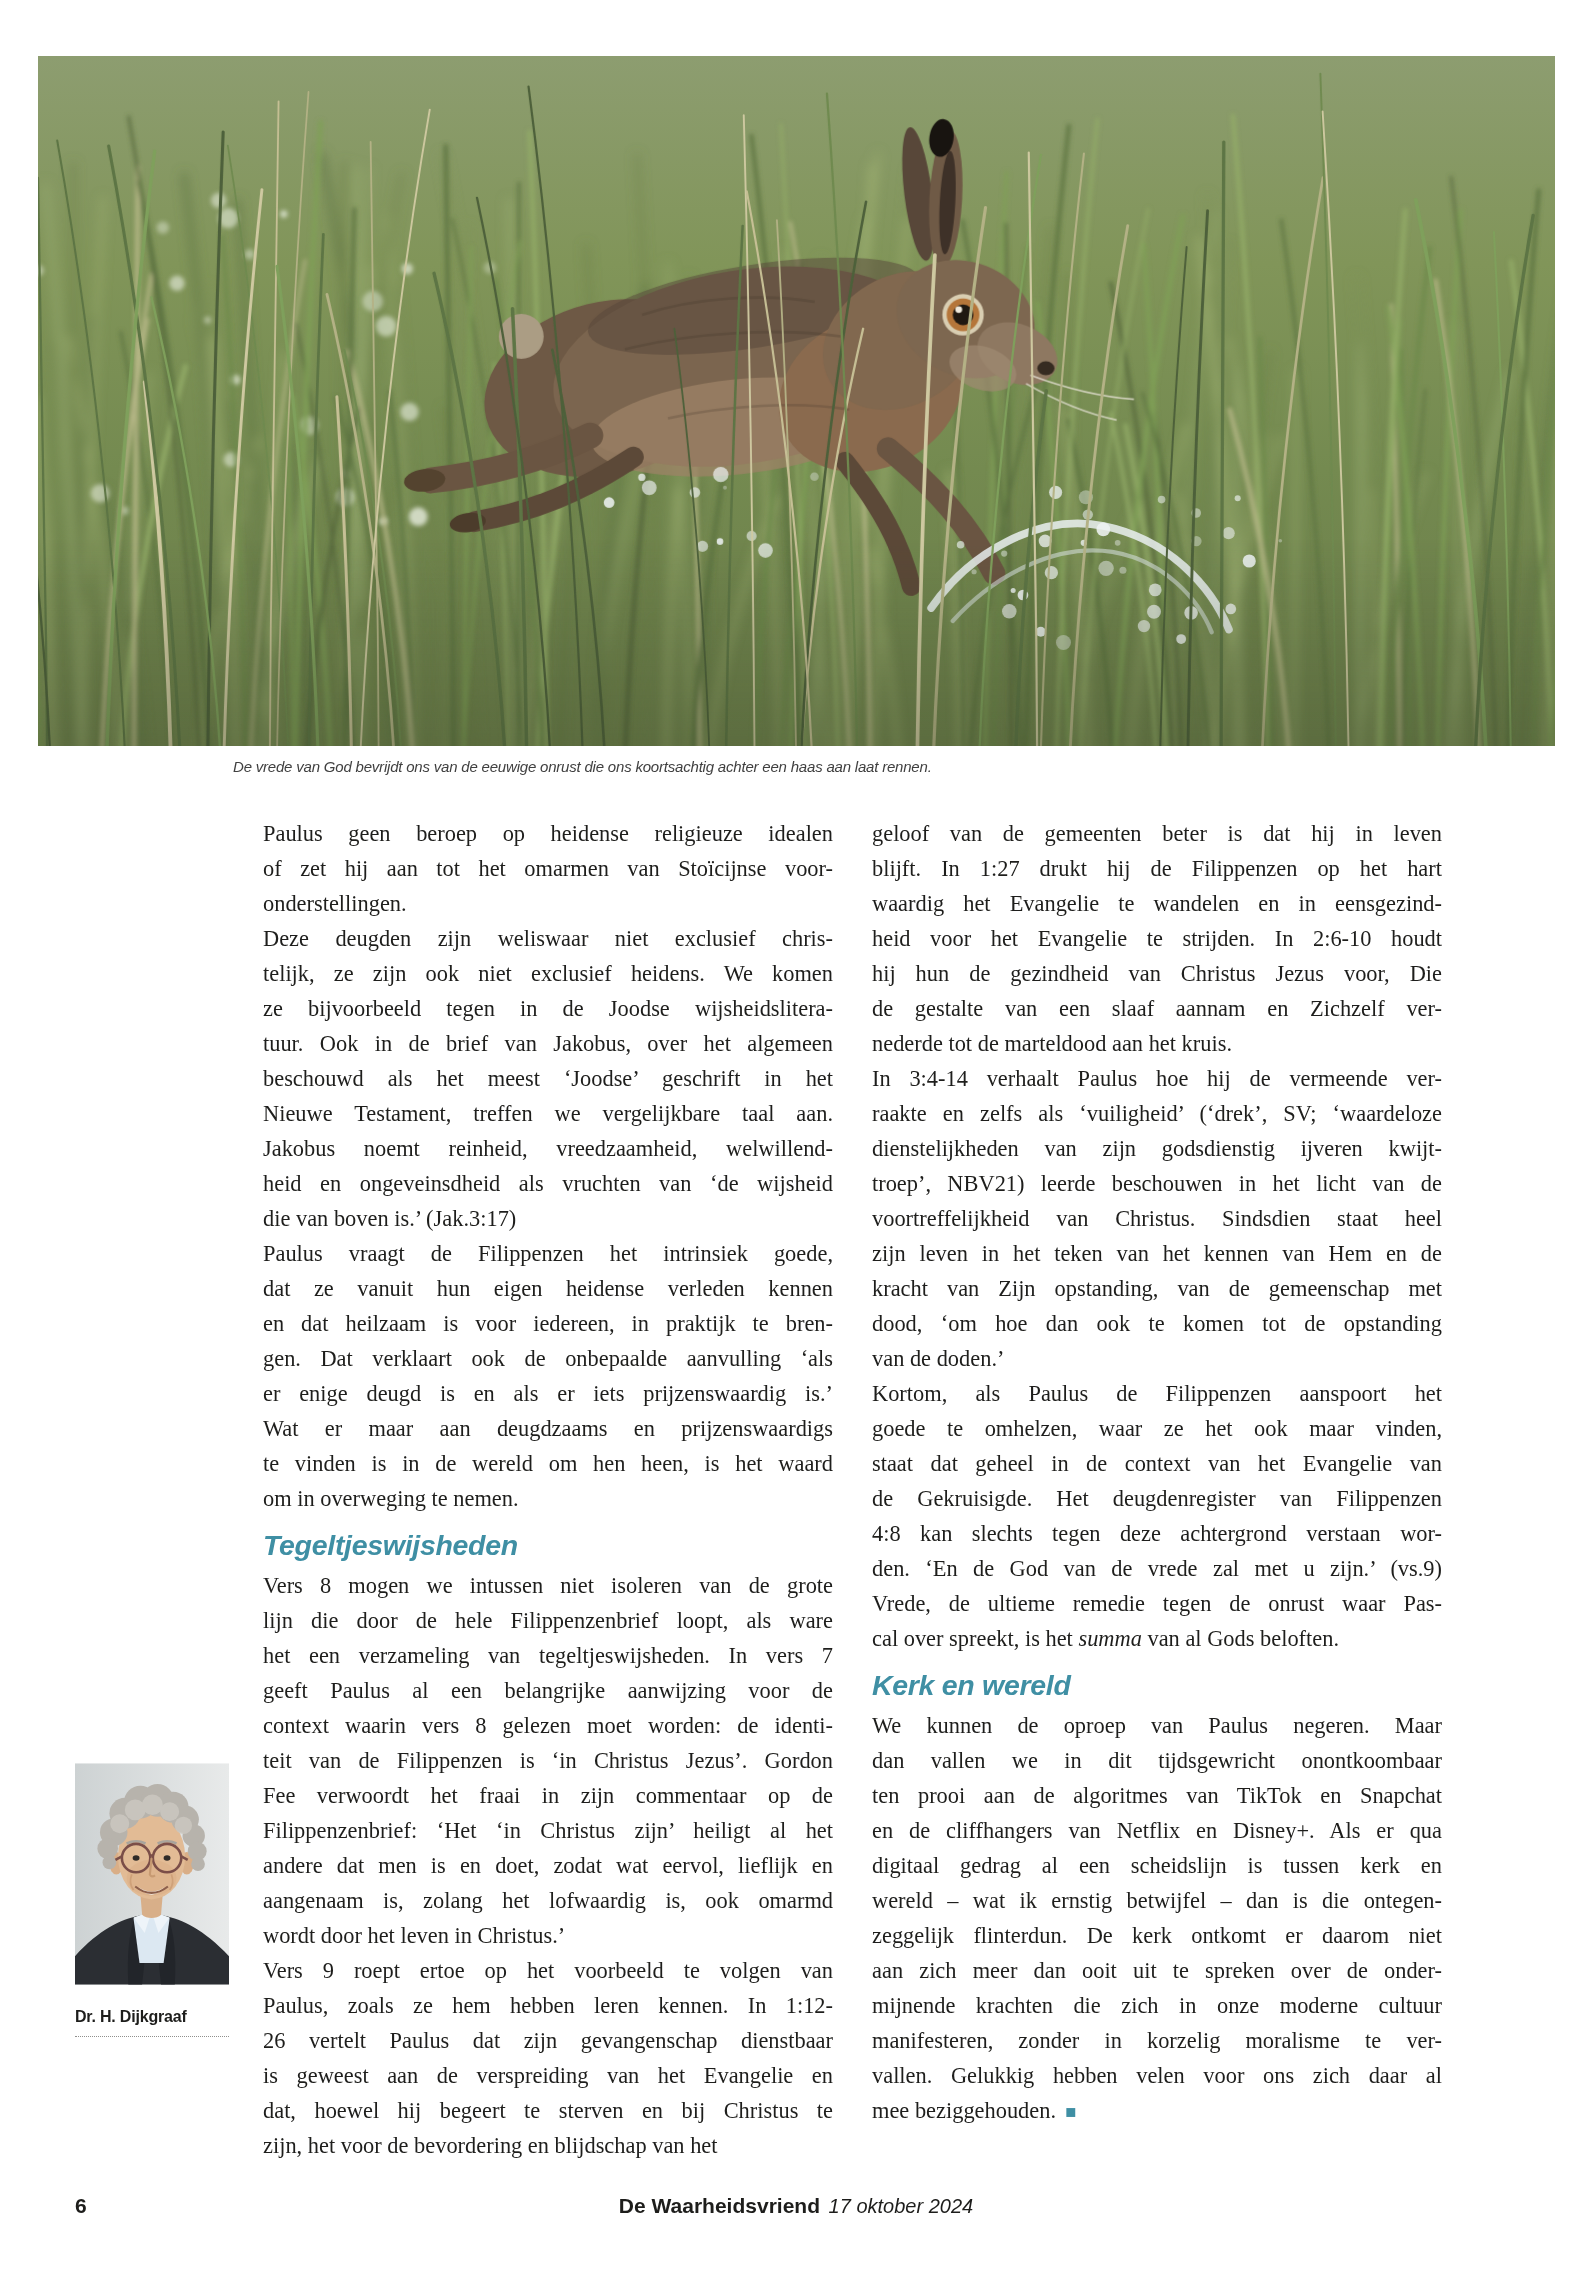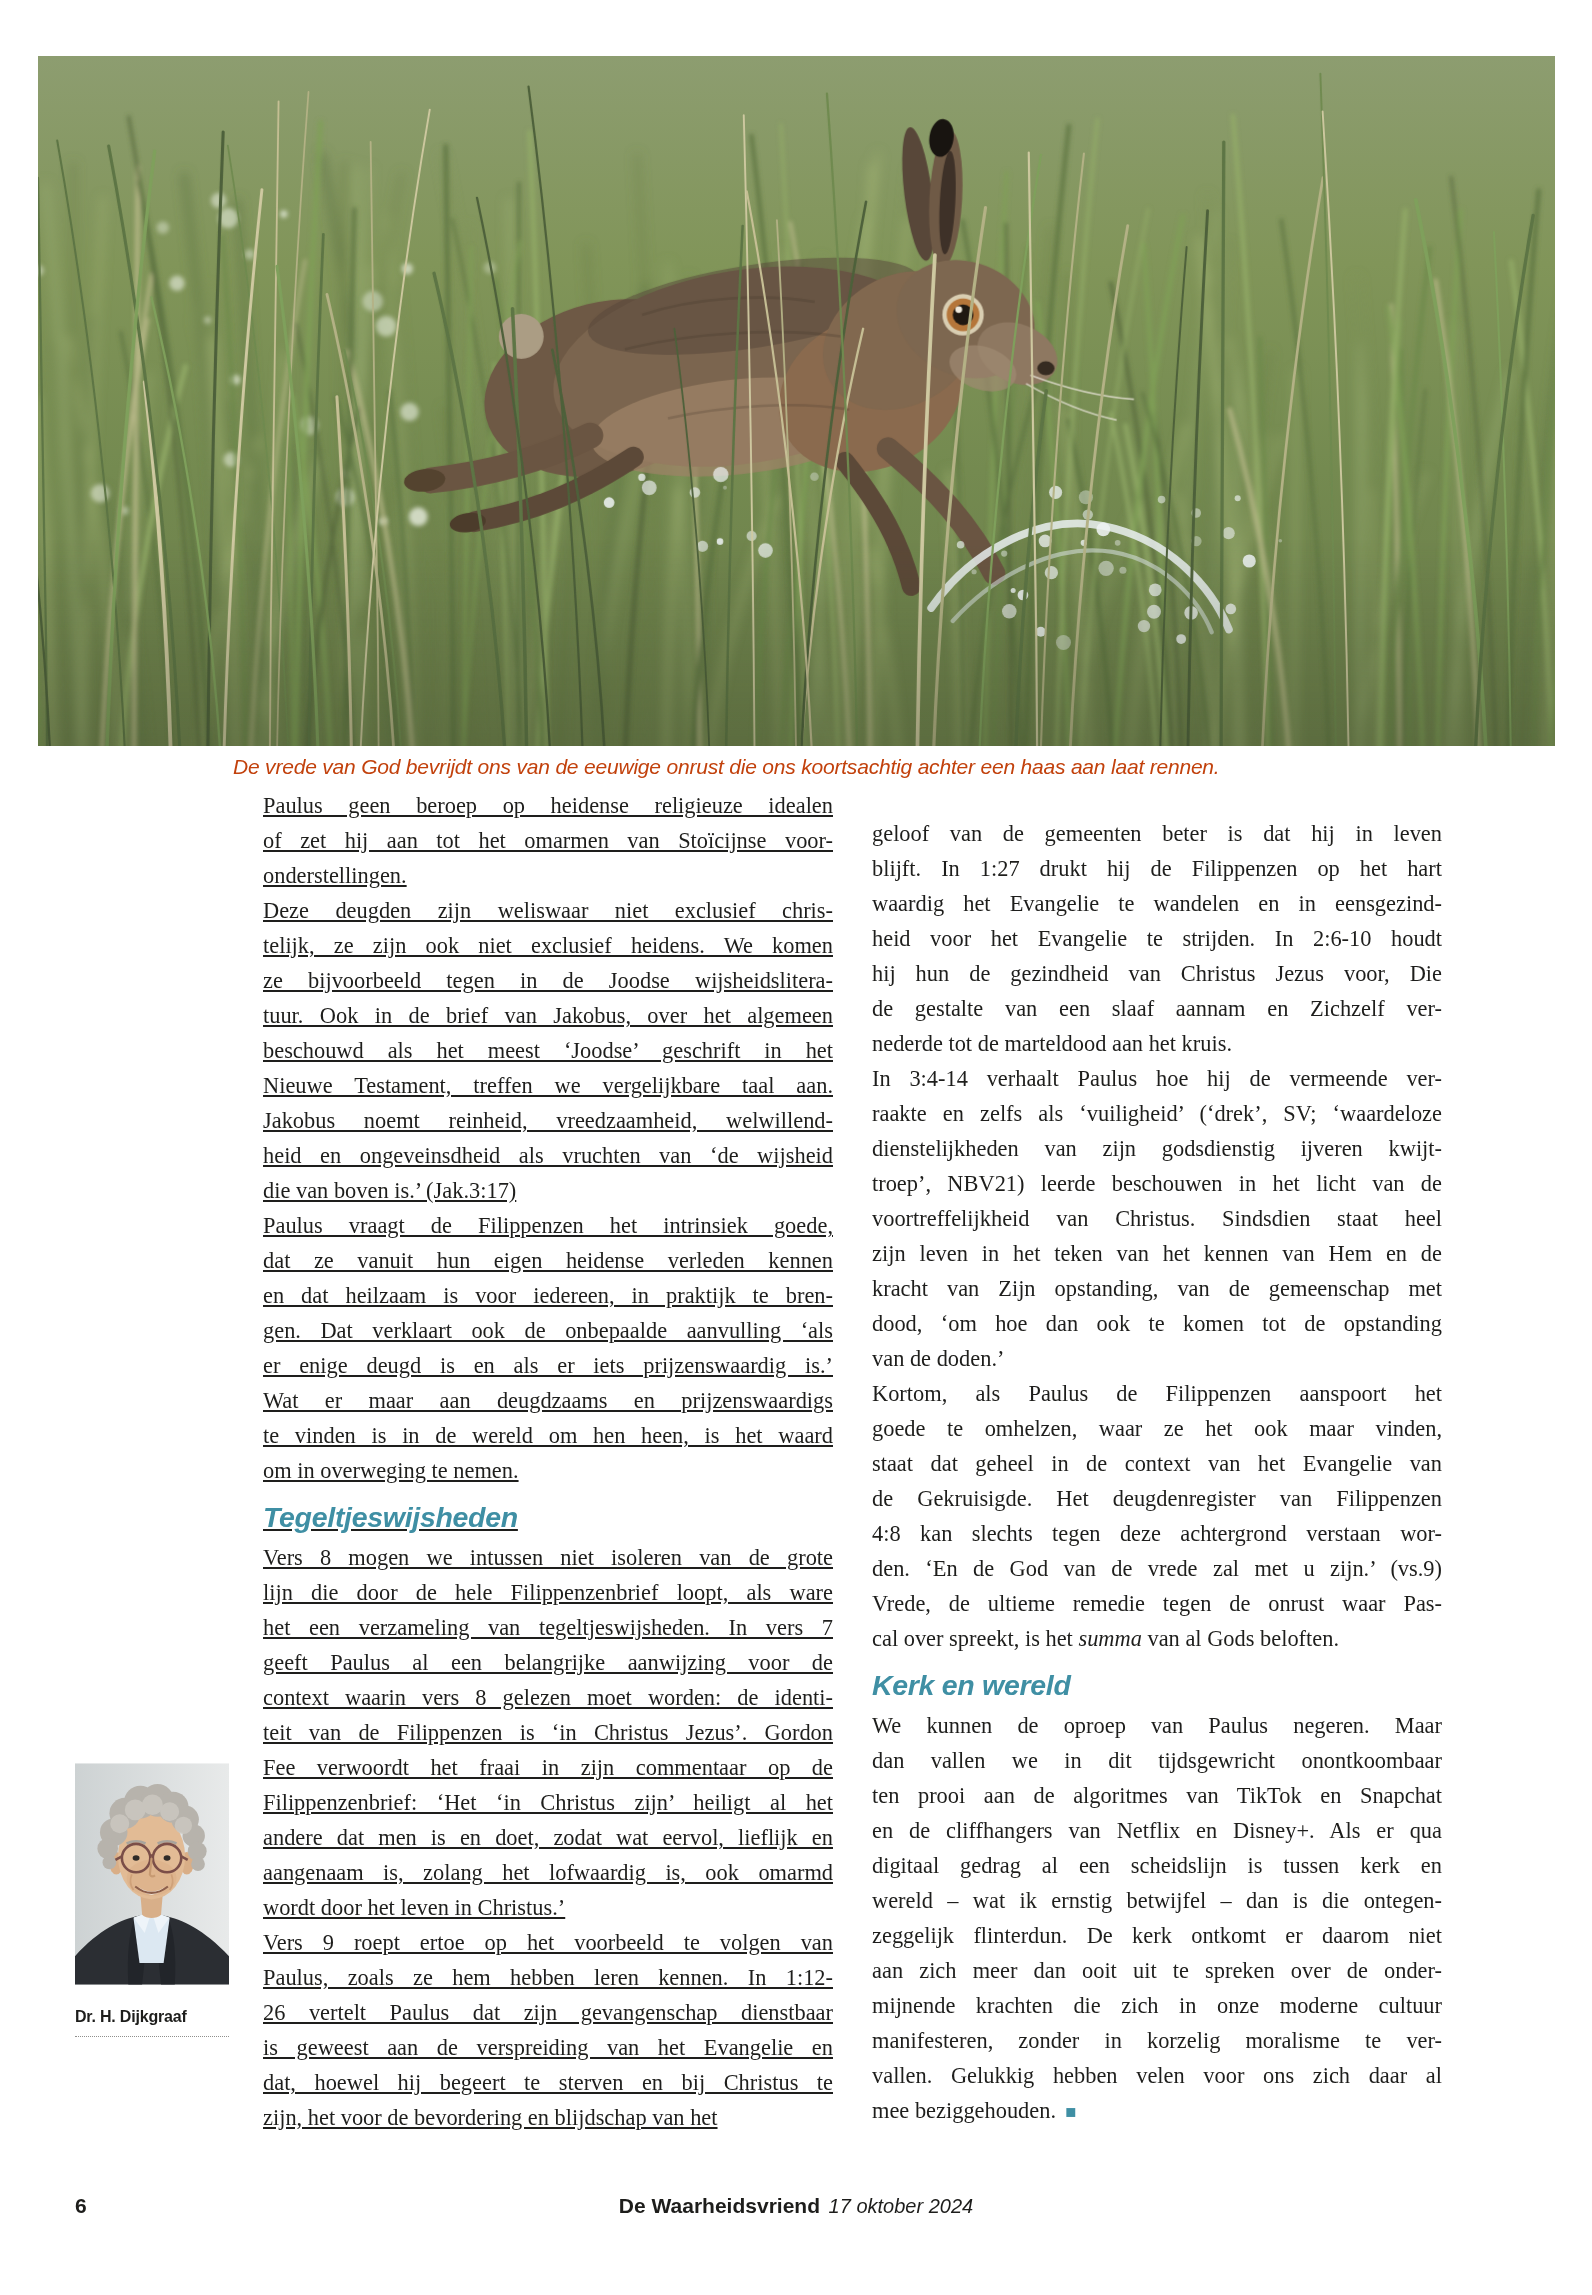--- a/index.html
+++ b/index.html
@@ -5,25 +5,25 @@
   :root{ --accent:#3f8fa4; }
   html,body{margin:0;padding:0;background:#ffffff;}
   .page{position:relative;width:1592px;height:2295px;background:#fff;overflow:hidden;
         font-family:"Liberation Sans",sans-serif;color:#1d1d1b;}
 
   .hero{position:absolute;left:38px;top:56px;width:1517px;height:690px;margin:0;
         overflow:hidden;background:#7d9157;}
   .hero svg{display:block;width:100%;height:100%;}
 
   .caption{position:absolute;left:233px;top:753px;width:1225px;
-           font-style:italic;font-size:21px;line-height:28px;color:#c2410c;letter-spacing:-0.2px;}
+           font-style:italic;font-size:15px;line-height:28px;color:#404040;letter-spacing:-0.2px;}
 
   .col{position:absolute;width:570px;font-family:"Liberation Serif",serif;
        font-size:22.4px;line-height:35px;color:#1e1e1c;}
-  .col-left{left:263px;top:788px;text-decoration:underline;}
+  .col-left{left:263px;top:816px;}
   .col-right{left:872px;top:816px;}
   .para{margin:0;}
   .line{text-align:justify;text-align-last:justify;text-justify:inter-word;}
   .line.last{text-align-last:left;}
   .section-heading{font-family:"Liberation Sans",sans-serif;font-weight:bold;font-style:italic;
                    font-size:28.5px;line-height:45px;margin-top:7px;color:var(--accent);letter-spacing:-0.3px;}
   .endmark{color:var(--accent);font-style:normal;font-size:0.82em;padding-left:3.5px;}
 
   .author{position:absolute;left:75px;top:1763px;width:154px;}
   .author-photo{display:block;width:154px;height:222px;}

